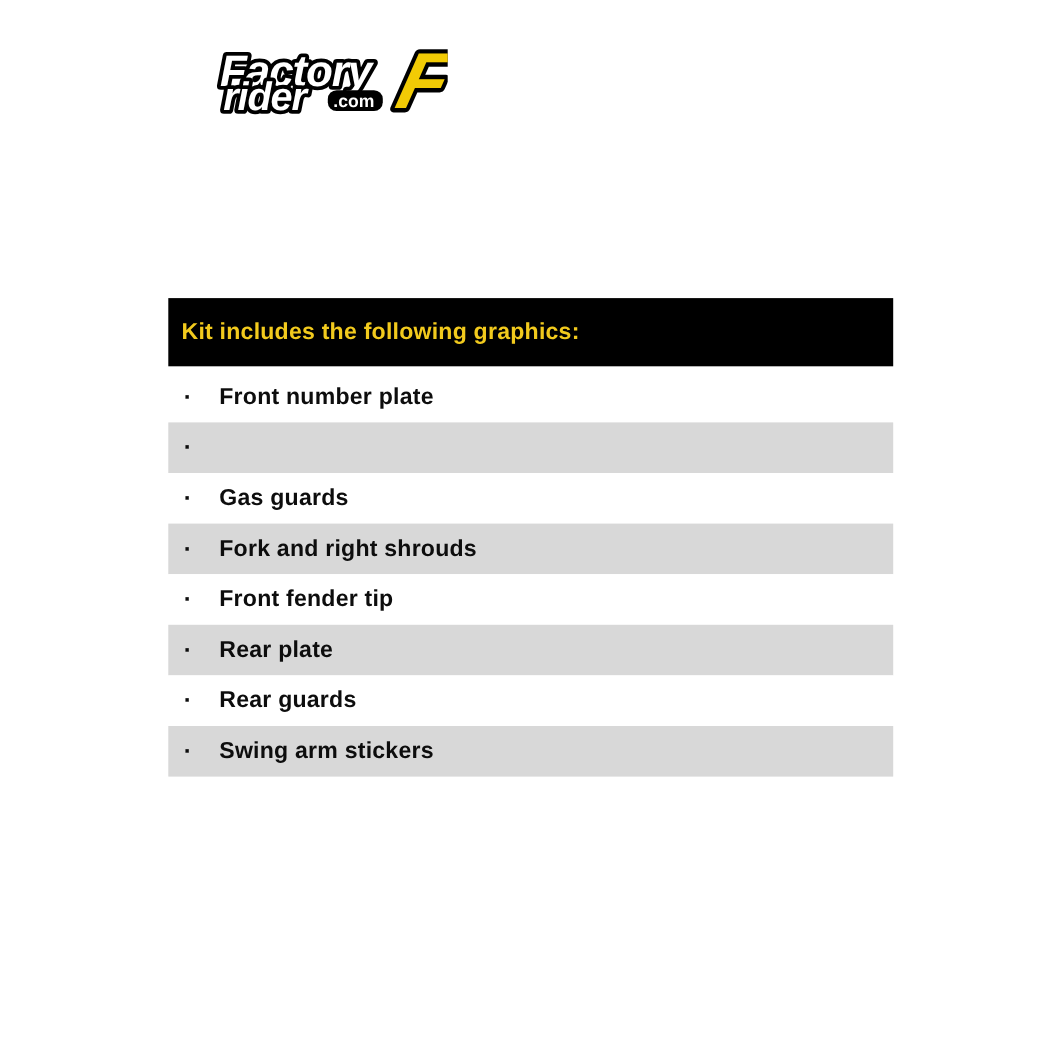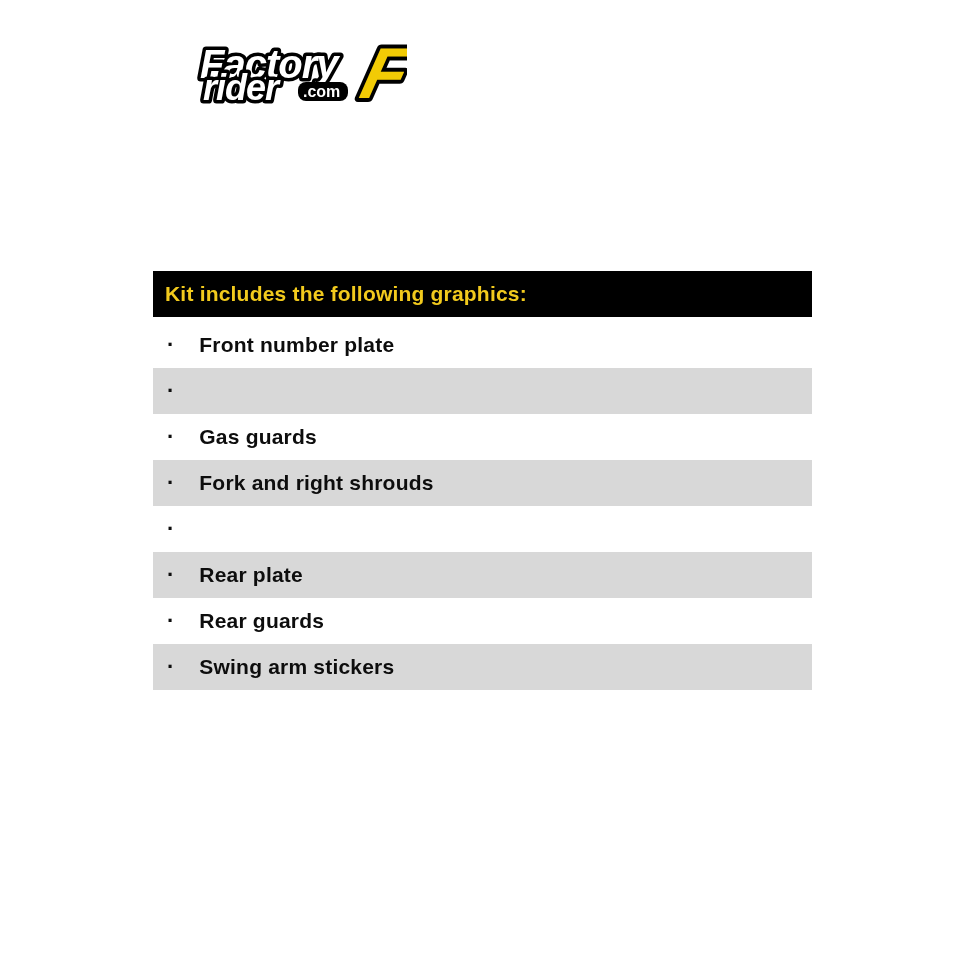--- a/index.html
+++ b/index.html
@@ -23,21 +23,21 @@
     position:absolute;
     left:197px;top:36px;
     width:210px;height:70px;
   }
   .kit{
     position:absolute;
     left:153px;top:271px;
     width:659px;
   }
   .kit-header{
-    height:46px;
+    height:62px;
     background:var(--panel-black);
     display:flex;
     align-items:center;
     padding:0 12px;
   }
   .kit-header span{
     color:var(--accent-yellow);
     font-size:21px;
     font-weight:bold;
     letter-spacing:0.2px;
@@ -99,20 +99,21 @@
       <li class="kit-row">
         <span class="kit-bullet">·</span>
         <span class="kit-label">Gas guards</span>
       </li>
       <li class="kit-row">
         <span class="kit-bullet">·</span>
         <span class="kit-label">Fork and right shrouds</span>
       </li>
       <li class="kit-row">
         <span class="kit-bullet">·</span>
+        <span class="kit-label">Front fender tip</span>
       </li>
       <li class="kit-row">
         <span class="kit-bullet">·</span>
         <span class="kit-label">Rear plate</span>
       </li>
       <li class="kit-row">
         <span class="kit-bullet">·</span>
         <span class="kit-label">Rear guards</span>
       </li>
       <li class="kit-row">

